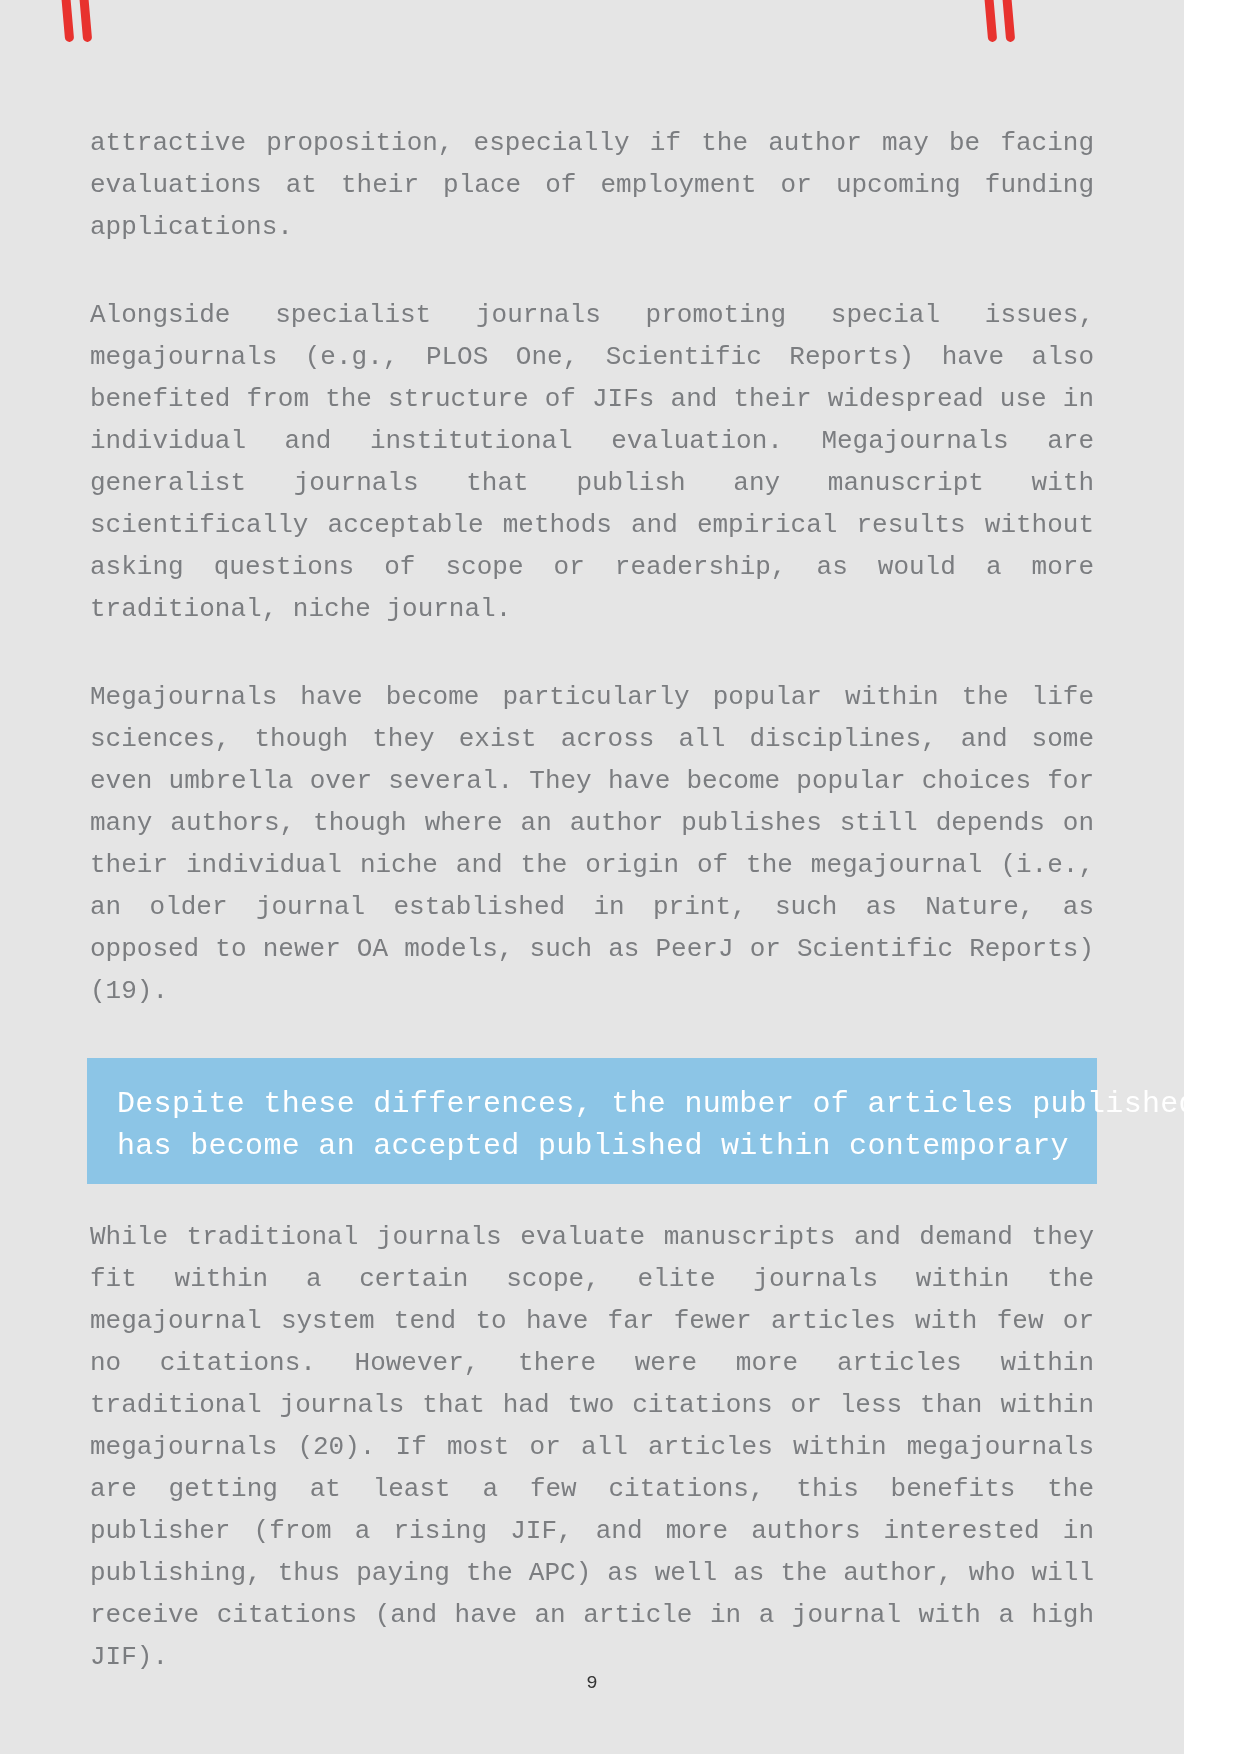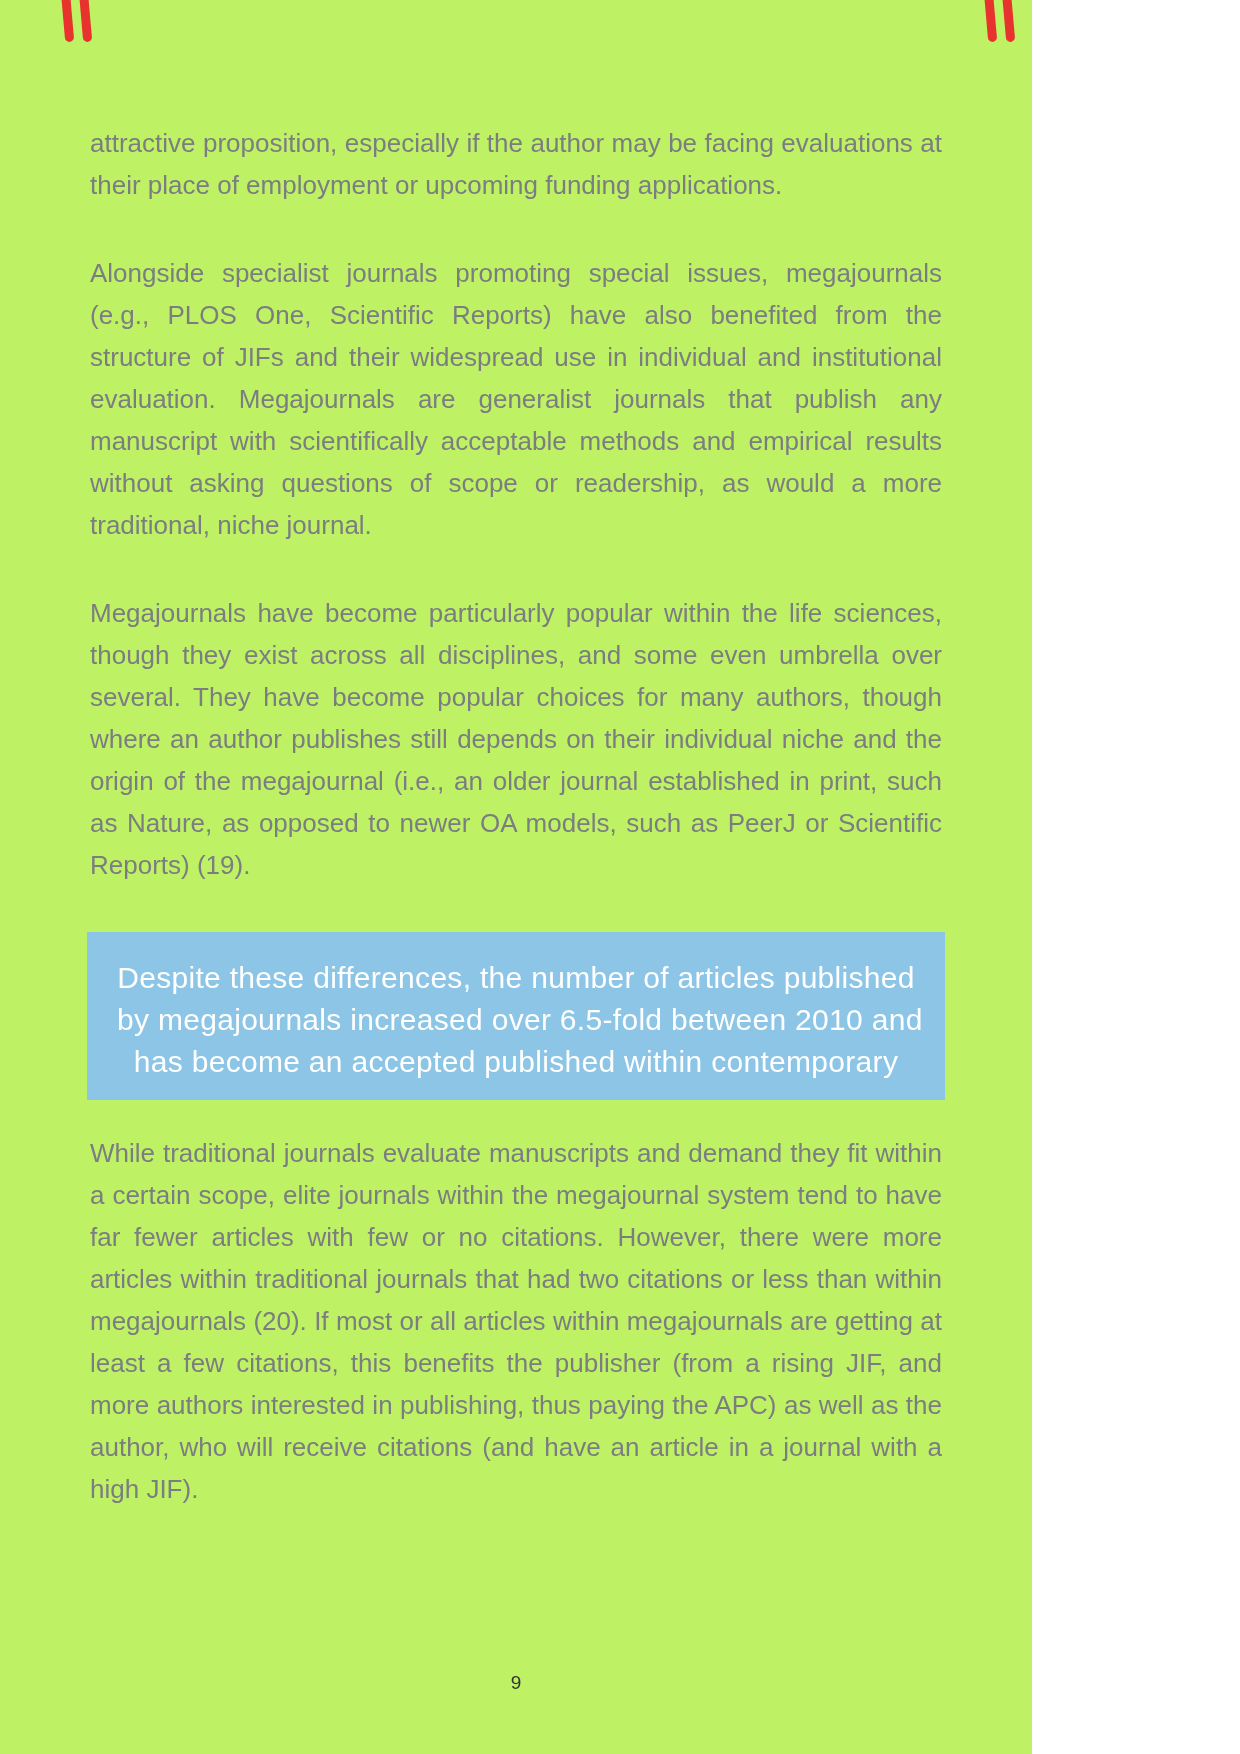--- a/index.html
+++ b/index.html
@@ -1,23 +1,23 @@
 <!DOCTYPE html>
 <html><head>
 <meta charset="utf-8">
 <style>
   html, body { margin: 0; padding: 0; background: #ffffff; }
 
   .page {
     position: relative;
-    width: 1032px;
+    width: 1184px;
     height: 1754px;
-    background: #bef264;
+    background: #e5e5e5;
     overflow: hidden;
-    font-family: Liberation Sans, sans-serif;
+    font-family: Liberation Mono, monospace;
   }
 
   .content {
     padding: 122px 90px 0 90px;
   }
 
   .para {
     font-size: 26px;
     line-height: 42px;
     color: #7b7d80;
@@ -79,21 +79,20 @@
   <div class="content">
 
     <p class="para">attractive proposition, especially if the author may be facing evaluations at their place of employment or upcoming funding applications.</p>
 
     <p class="para">Alongside specialist journals promoting special issues, megajournals (e.g., PLOS One, Scientific Reports) have also benefited from the structure of JIFs and their widespread use in individual and institutional evaluation. Megajournals are generalist journals that publish any manuscript with scientifically acceptable methods and empirical results without asking questions of scope or readership, as would a more traditional, niche journal.</p>
 
     <p class="para tight">Megajournals have become particularly popular within the life sciences, though they exist across all disciplines, and some even umbrella over several. They have become popular choices for many authors, though where an author publishes still depends on their individual niche and the origin of the megajournal (i.e., an older journal established in print, such as Nature, as opposed to newer OA models, such as PeerJ or Scientific Reports) (19).</p>
 
     <div class="callout">
       <div class="callout-line">Despite these differences, the number of articles published</div>
-      <div class="callout-line">by megajournals increased over 6.5-fold between 2010 and</div>
       <div class="callout-line">has become an accepted published within contemporary</div>
     </div>
 
     <p class="para">While traditional journals evaluate manuscripts and demand they fit within a certain scope, elite journals within the megajournal system tend to have far fewer articles with few or no citations. However, there were more articles within traditional journals that had two citations or less than within megajournals (20). If most or all articles within megajournals are getting at least a few citations, this benefits the publisher (from a rising JIF, and more authors interested in publishing, thus paying the APC) as well as the author, who will receive citations (and have an article in a journal with a high JIF).</p>
 
   </div>
 
   <div class="page-number">9</div>
 
 </div>

